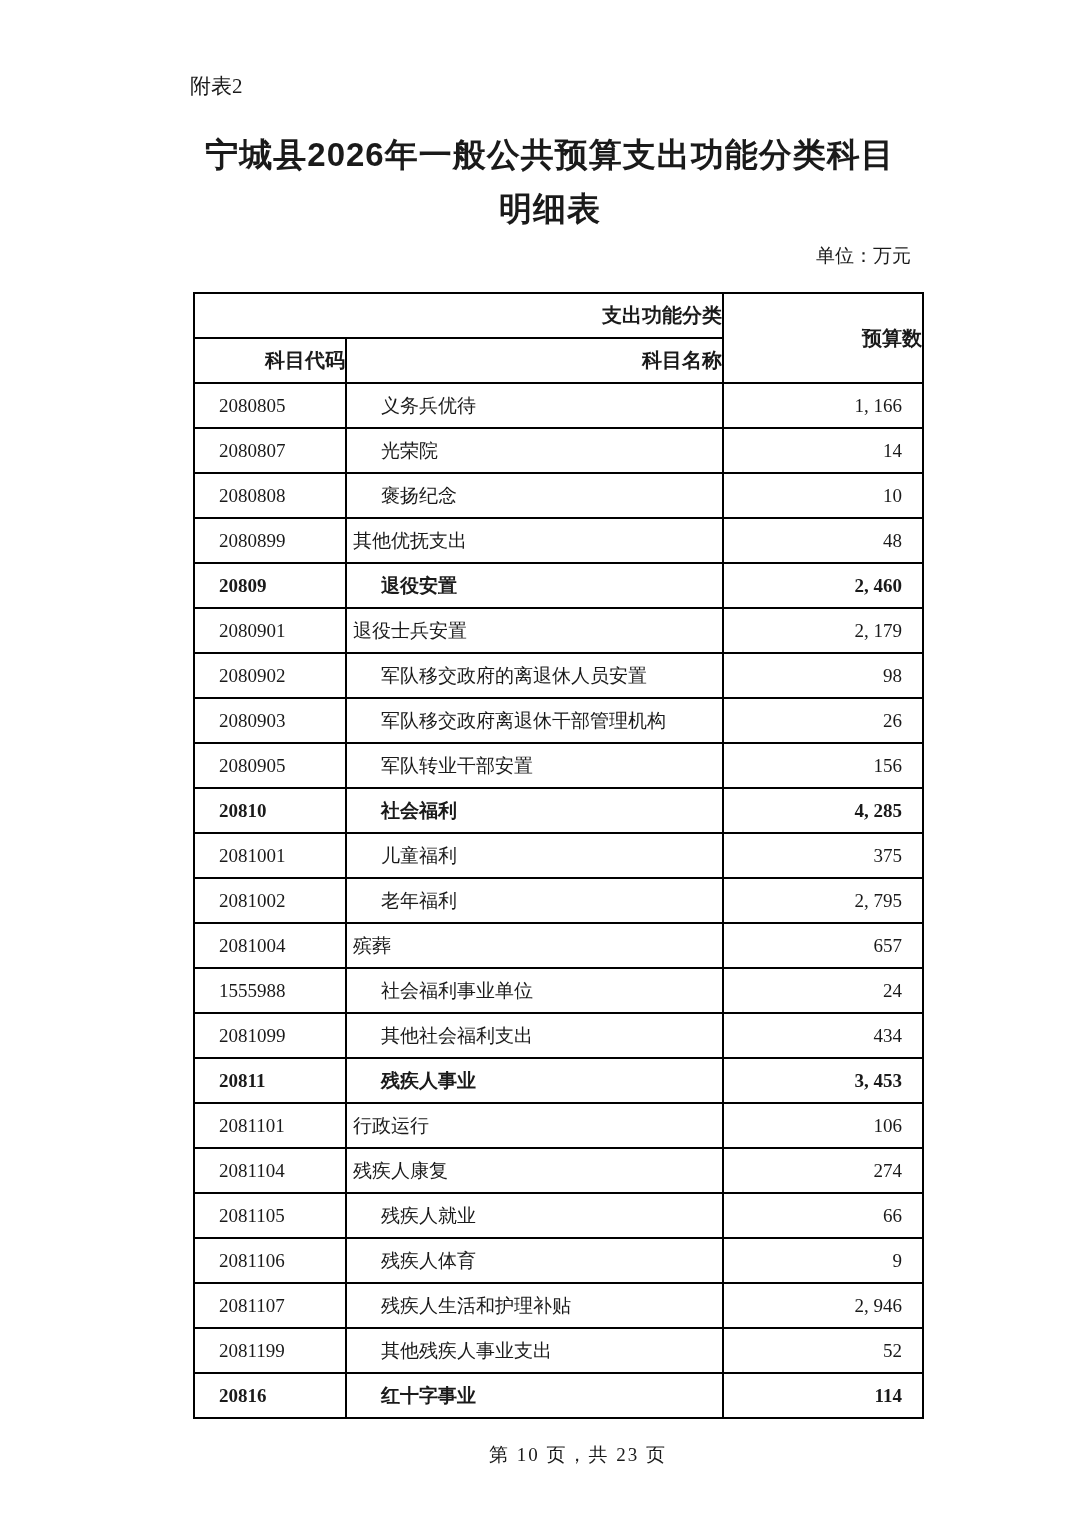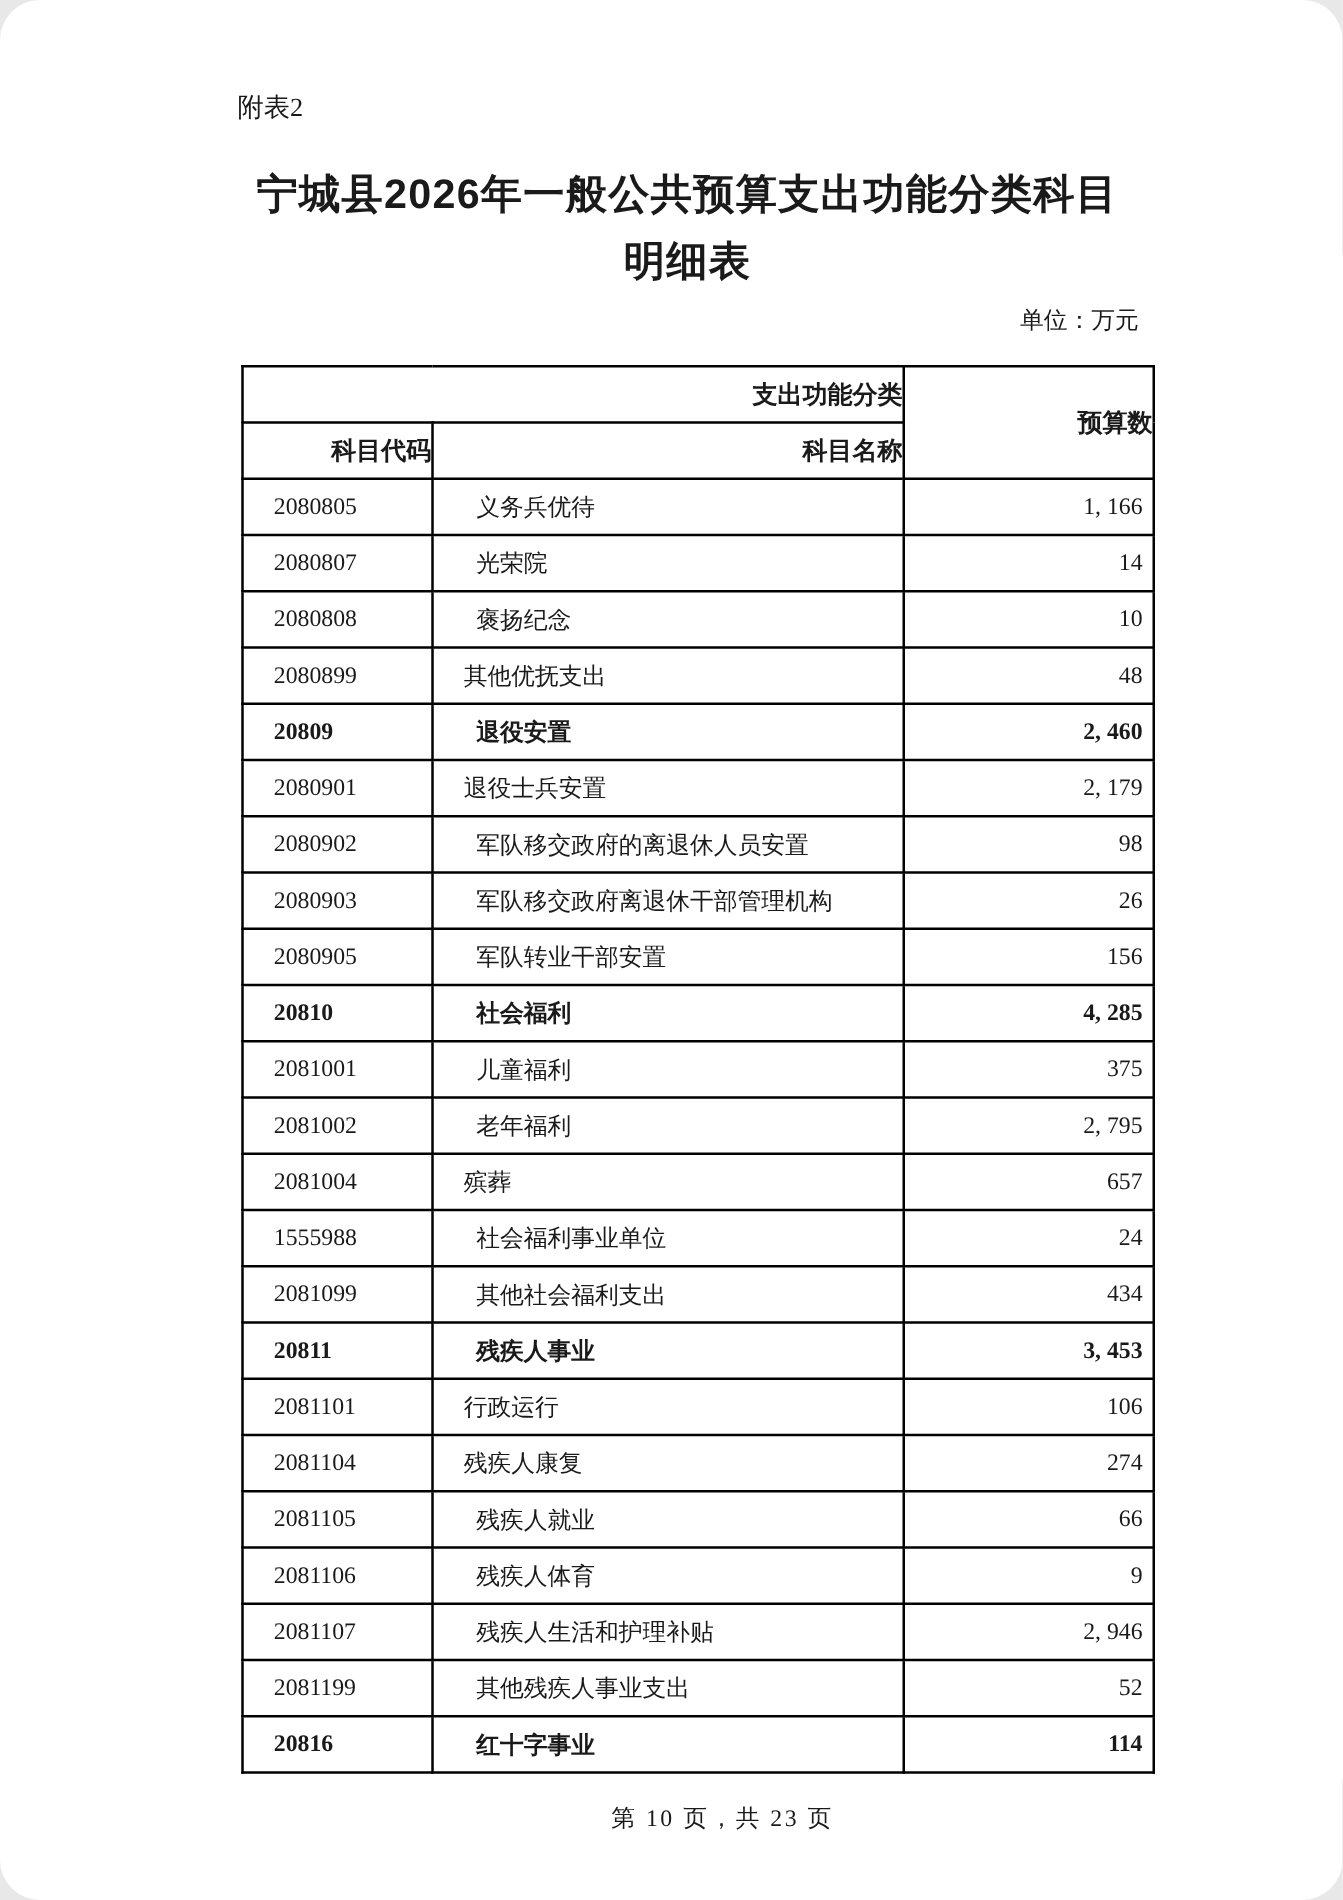--- a/index.html
+++ b/index.html
@@ -6,21 +6,20 @@
   html, body { background: #e8e8e8; }
   .page {
     position: relative;
     width: 1074px;
     height: 1520px;
     margin: 0 auto;
     background: #ffffff;
     color: #1a1a1a;
     font-family: "Liberation Serif", "DejaVu Serif", serif;
     overflow: hidden;
-    border-radius: 32px;
   }
   .appendix-label {
     position: absolute;
     left: 190px;
     top: 72px;
     font-size: 21px;
   }
   .title-block {
     position: absolute;
     left: 170px;
@@ -60,23 +59,23 @@
     white-space: nowrap;
     vertical-align: middle;
   }
   .budget-table th {
     font-family: "Liberation Sans", "DejaVu Sans", sans-serif;
     font-weight: bold;
     font-size: 20px;
     text-align: right;
   }
   .budget-table td.code  { text-align: left;  padding-left: 24px; }
-  .budget-table td.name  { text-align: left;  padding-left: 24px; }
+  .budget-table td.name  { text-align: left;  padding-left: 6px; }
   .budget-table td.name.indent { padding-left: 34px; }
-  .budget-table td.value { text-align: right; padding-right: 8px; }
+  .budget-table td.value { text-align: right; padding-right: 20px; }
   .budget-table tr.bold td {
     font-weight: bold;
   }
   .budget-table tr.bold td.name {
     font-family: "Liberation Sans", "DejaVu Sans", sans-serif;
     font-size: 19px;
   }
   .page-footer {
     position: absolute;
     left: 0;

